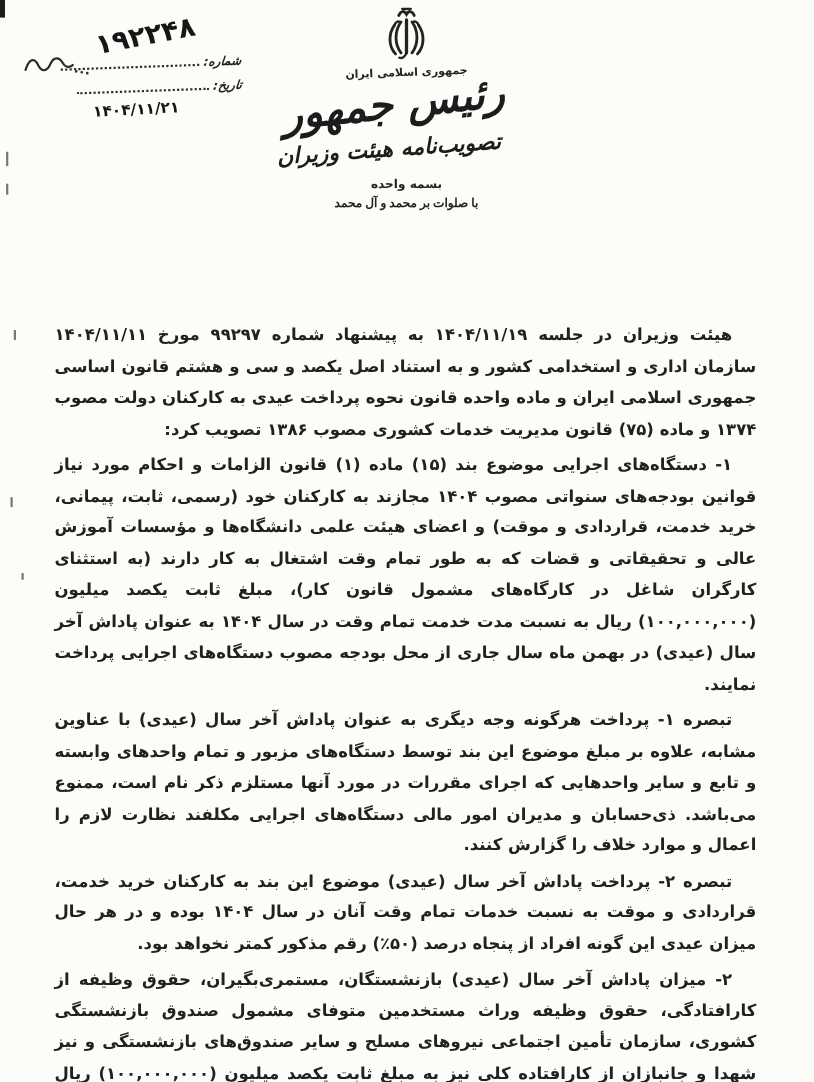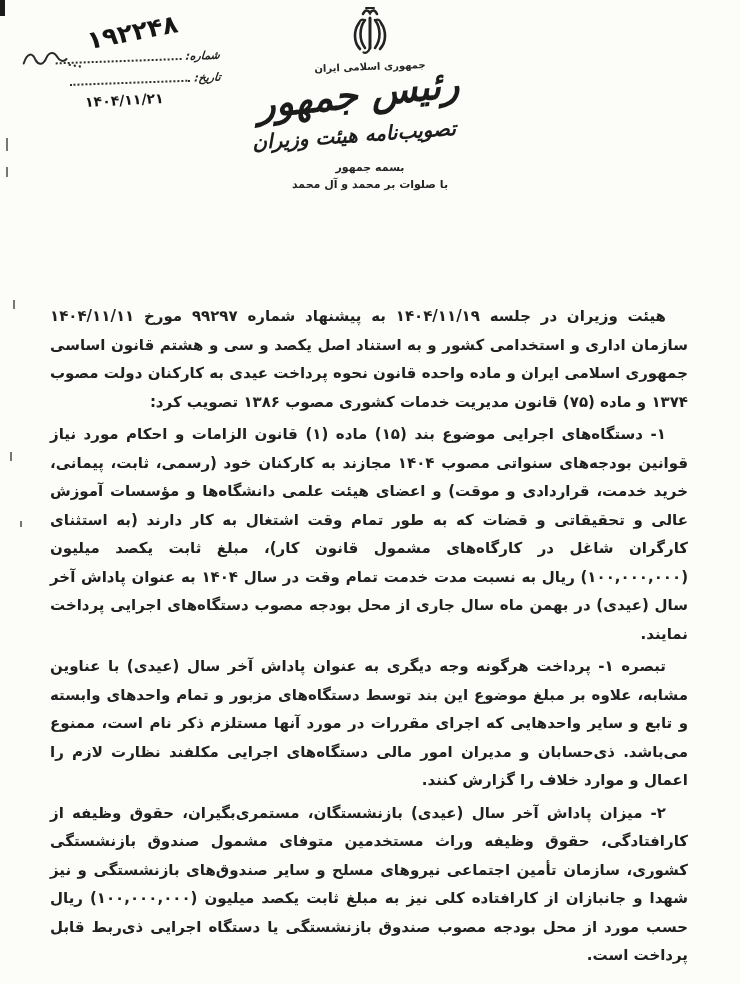--- a/index.html
+++ b/index.html
@@ -41,34 +41,34 @@
   .republic{font-size:10px;font-weight:bold;transform:rotate(-2deg);margin-top:1px;color:#242424;}
   .president{
     font-size:38px;font-weight:bold;font-style:italic;line-height:1.05;
     transform:rotate(-6deg) translateX(-12px);margin-top:2px;color:#1c1c1c;white-space:nowrap;
   }
   .decree{
     font-size:20px;font-weight:bold;font-style:italic;
     transform:rotate(-4deg) translateX(-16px);margin-top:8px;color:#1c1c1c;white-space:nowrap;
   }
   .besmeleh{font-size:11px;font-weight:bold;margin-top:15px;color:#242424;}
-  .salavat{font-size:11px;font-weight:bold;margin-top:4px;color:#242424;}
+  .salavat{font-size:11px;font-weight:bold;margin-top:4px;color:#242424;font-family:Liberation Serif, serif;}
   
   .addressee{
     position:absolute;top:237px;right:152px;font-size:16px;font-weight:bold;
     color:#1a1a1a;white-space:nowrap;
   }
   
   .doc-body{
     position:absolute;top:290px;right:52px;left:50px;
     font-size:15px;font-weight:bold;line-height:28.5px;
     text-align:justify;color:#212121;
   }
   .doc-body p{margin:4px 0 0 0;text-indent:22px;}
-  .doc-body p:first-child{margin-top:12px;}
+  .doc-body p:first-child{margin-top:0;}
 </style>
 </head>
 <body>
 
 <div class="page">
 
   <div class="corner-mark"></div>
   <div class="edge-mark m1"></div>
   <div class="edge-mark m2"></div>
   <div class="edge-mark m3"></div>
@@ -105,25 +105,26 @@
         <path d="M11 17 C5.5 25 5.5 36 12 43"></path>
         <path d="M11 17 C12 14 14 13 16 14" stroke-width="2.2"></path>
         <path d="M33 17 C38.5 25 38.5 36 32 43"></path>
         <path d="M33 17 C32 14 30 13 28 14" stroke-width="2.2"></path>
         <path d="M22 42 C20.5 46 18 47.5 15.5 46.5" stroke-width="2.2"></path>
       </g>
     </svg>
     <div class="republic">جمهوری اسلامی ایران</div>
     <div class="president">رئیس جمهور</div>
     <div class="decree">تصویب‌نامه هیئت وزیران</div>
-    <div class="besmeleh">بسمه جمهور</div>
+    <div class="besmeleh">بسمه واحده</div>
     <div class="salavat">با صلوات بر محمد و آل محمد</div>
   </div>
 
 
   <div class="doc-body">
     <p>هیئت وزیران در جلسه ۱۴۰۴/۱۱/۱۹ به پیشنهاد شماره ۹۹۲۹۷ مورخ ۱۴۰۴/۱۱/۱۱ سازمان اداری و استخدامی کشور و به استناد اصل یکصد و سی و هشتم قانون اساسی جمهوری اسلامی ایران و ماده واحده قانون نحوه پرداخت عیدی به کارکنان دولت مصوب ۱۳۷۴ و ماده (۷۵) قانون مدیریت خدمات کشوری مصوب ۱۳۸۶ تصویب کرد:</p>
     <p>۱- دستگاه‌های اجرایی موضوع بند (۱۵) ماده (۱) قانون الزامات و احکام مورد نیاز قوانین بودجه‌های سنواتی مصوب ۱۴۰۴ مجازند به کارکنان خود (رسمی، ثابت، پیمانی، خرید خدمت، قراردادی و موقت) و اعضای هیئت علمی دانشگاه‌ها و مؤسسات آموزش عالی و تحقیقاتی و قضات که به طور تمام وقت اشتغال به کار دارند (به استثنای کارگران شاغل در کارگاه‌های مشمول قانون کار)، مبلغ ثابت یکصد میلیون (۱۰۰,۰۰۰,۰۰۰) ریال به نسبت مدت خدمت تمام وقت در سال ۱۴۰۴ به عنوان پاداش آخر سال (عیدی) در بهمن ماه سال جاری از محل بودجه مصوب دستگاه‌های اجرایی پرداخت نمایند.</p>
     <p>تبصره ۱- پرداخت هرگونه وجه دیگری به عنوان پاداش آخر سال (عیدی) با عناوین مشابه، علاوه بر مبلغ موضوع این بند توسط دستگاه‌های مزبور و تمام واحدهای وابسته و تابع و سایر واحدهایی که اجرای مقررات در مورد آنها مستلزم ذکر نام است، ممنوع می‌باشد. ذی‌حسابان و مدیران امور مالی دستگاه‌های اجرایی مکلفند نظارت لازم را اعمال و موارد خلاف را گزارش کنند.</p>
+    <p>تبصره ۲- پرداخت پاداش آخر سال (عیدی) موضوع این بند به کارکنان خرید خدمت، قراردادی و موقت به نسبت خدمات تمام وقت آنان در سال ۱۴۰۴ بوده و در هر حال میزان عیدی این گونه افراد از پنجاه درصد (۵۰٪) رقم مذکور کمتر نخواهد بود.</p>
     <p>۲- میزان پاداش آخر سال (عیدی) بازنشستگان، مستمری‌بگیران، حقوق وظیفه از کارافتادگی، حقوق وظیفه وراث مستخدمین متوفای مشمول صندوق بازنشستگی کشوری، سازمان تأمین اجتماعی نیروهای مسلح و سایر صندوق‌های بازنشستگی و نیز شهدا و جانبازان از کارافتاده کلی نیز به مبلغ ثابت یکصد میلیون (۱۰۰,۰۰۰,۰۰۰) ریال حسب مورد از محل بودجه مصوب صندوق بازنشستگی یا دستگاه اجرایی ذی‌ربط قابل پرداخت است.</p>
   </div>
 
 </div>
 
 </body></html>

